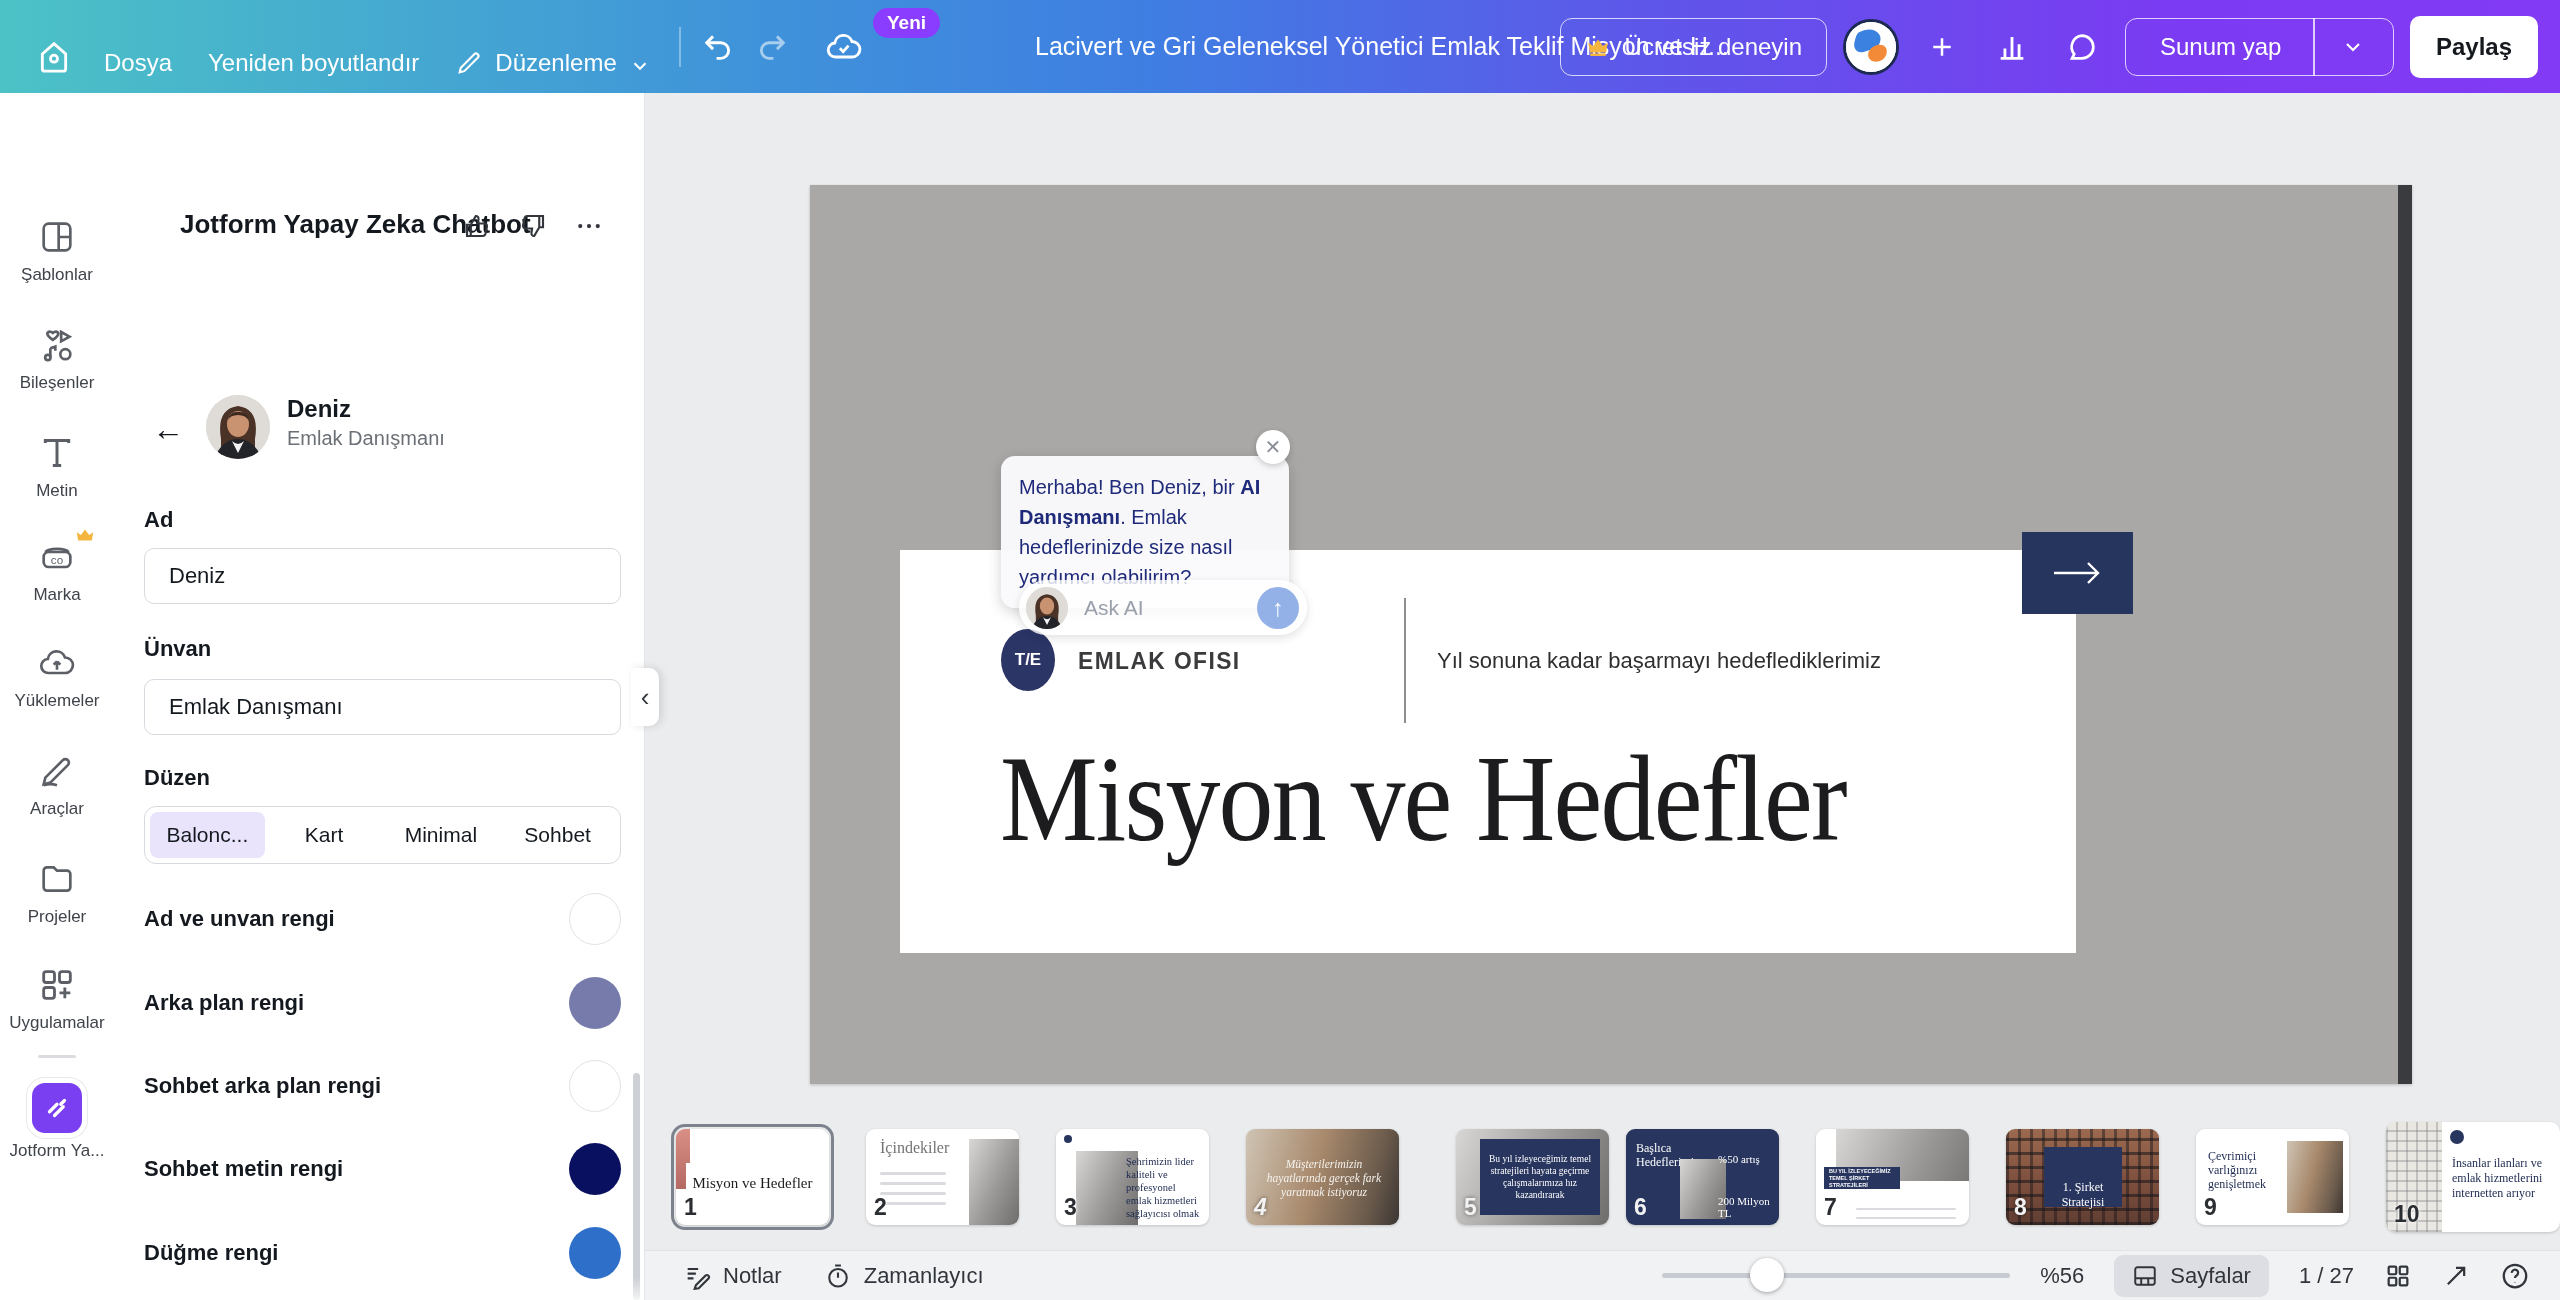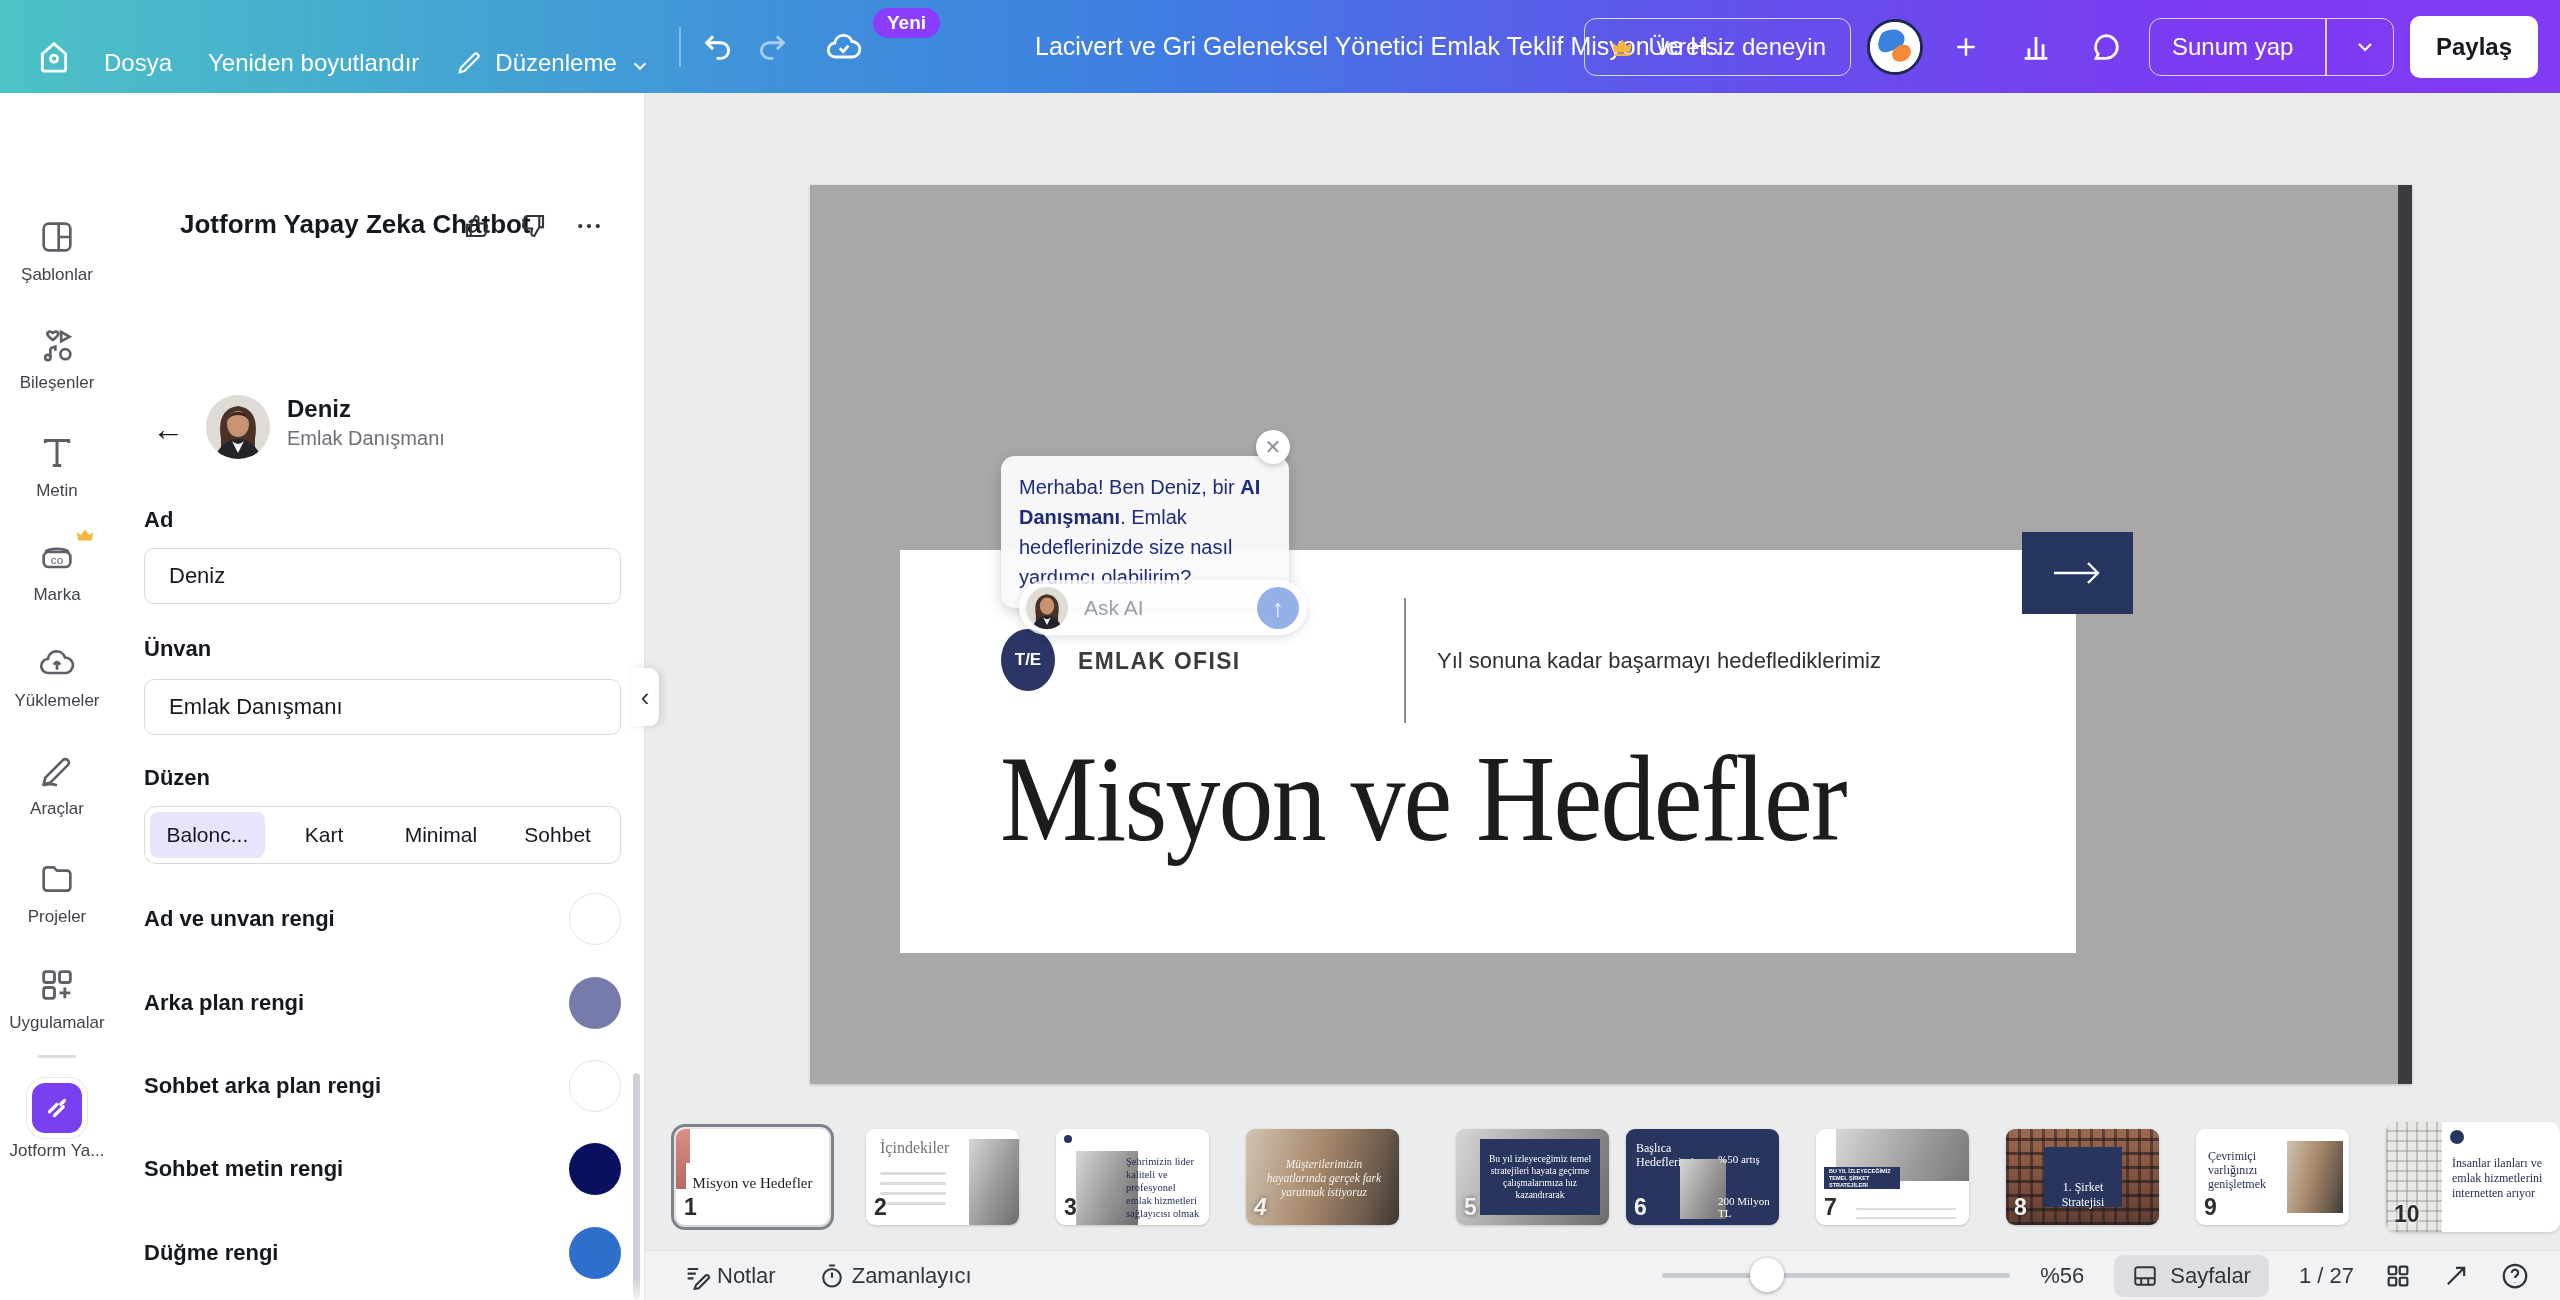--- a/index.html
+++ b/index.html
@@ -88,21 +88,21 @@
   .brick{background-color:#8a5a46;background-image:
     repeating-linear-gradient(0deg,rgba(20,20,25,.55) 0 3px,rgba(0,0,0,0) 3px 14px),
     repeating-linear-gradient(90deg,rgba(20,20,25,.45) 0 3px,rgba(0,0,0,0) 3px 12px),
     linear-gradient(180deg,#9c6a50 0%,#7b4d3c 60%,#5f3d32 100%);}
   .tiles{background-color:#e9e7e2;background-image:
     repeating-linear-gradient(0deg,rgba(120,120,125,.35) 0 2px,rgba(0,0,0,0) 2px 10px),
     repeating-linear-gradient(90deg,rgba(120,120,125,.35) 0 2px,rgba(0,0,0,0) 2px 10px);}
 
   
   #bottombar{position:absolute;left:645px;top:1250px;width:1915px;height:50px;background:#f1f2f4;border-top:1px solid #e2e3e6;display:flex;align-items:center;color:#31353b;font-size:22px;z-index:25;}
-  .bb-btn{display:flex;align-items:center;gap:6px;cursor:pointer;}
+  .bb-btn{display:flex;align-items:center;gap:12px;cursor:pointer;}
   #zoom-track{position:relative;width:348px;height:5px;border-radius:3px;background:#c7cad0;cursor:pointer;}
   #zoom-thumb{position:absolute;left:88px;top:-15px;width:34px;height:34px;border-radius:50%;background:#fff;box-shadow:0 1px 4px rgba(0,0,0,.35);cursor:grab;}
   #pages-btn{background:#dcdee3;border-radius:9px;height:42px;display:flex;align-items:center;gap:12px;padding:0 18px;font-weight:500;cursor:pointer;}
 </style>
 </head>
 <body>
 
 <div id="topbar">
   <div class="tb-btn" style="margin-left:22px;padding:0 12px;">
     <span>
@@ -180,21 +180,21 @@
     <div class="icon-btn">
         <svg width="34" height="34" viewBox="0 0 24 24" fill="none" stroke="#fff" stroke-width="2">
           <path d="M4 20h16M7 20v-7M12 20V5M17 20v-10"></path>
         </svg>
       </div>
     <div class="icon-btn">
         <svg width="34" height="34" viewBox="0 0 24 24" fill="none" stroke="#fff" stroke-width="1.9">
           <path d="M12 4a8 8 0 0 1 8 8 8 8 0 0 1-8 8H5l1.5-3A8 8 0 0 1 12 4Z"></path>
         </svg>
       </div>
-    <div class="tb-pill" style="gap:10px;padding:0;align-items:center;">
+    <div class="tb-pill" style="gap:10px;padding:12px;align-items:center;">
       <span style="padding:0 22px;">Sunum yap</span>
       <span style="width:1.5px;height:58px;background:rgba(255,255,255,.75);"></span>
       <span style="padding:0 16px;">
           <svg width="24" height="24" viewBox="0 0 24 24" fill="none" stroke="#fff" stroke-width="2.2">
             <path d="M6 9l6 6 6-6"></path>
           </svg>
         </span>
     </div>
     <div id="share-btn">
         <span>Paylaş</span>

